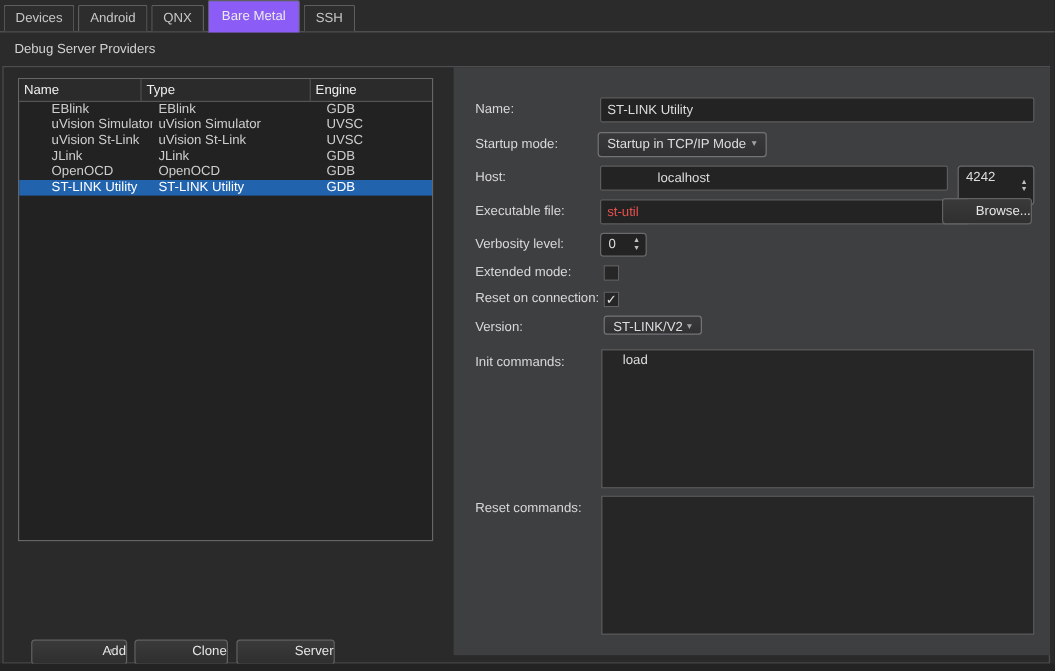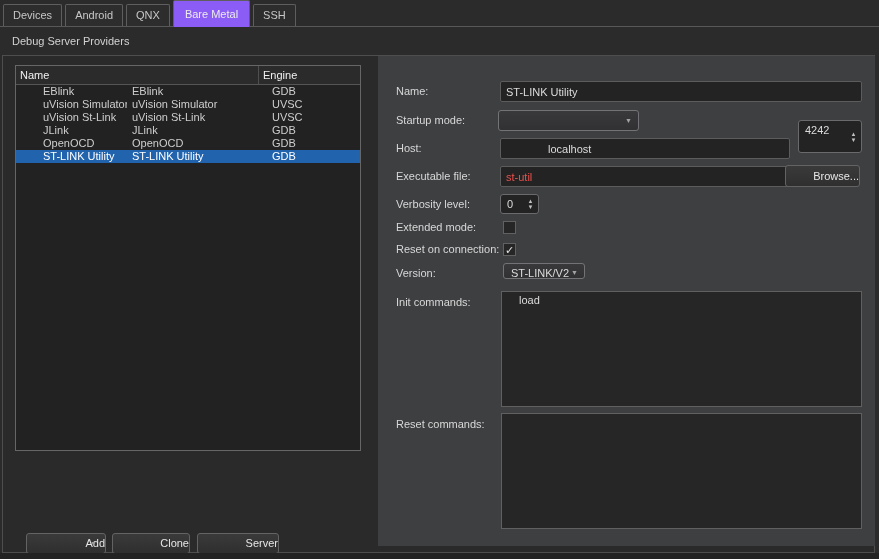--- a/index.html
+++ b/index.html
@@ -81,20 +81,21 @@
     <div class="tab"><span>SSH</span></div>
   </div>
 
   <div class="page-title">Debug Server Providers</div>
 
   <div class="content-frame">
 
     <div class="ptable">
       <div class="thead">
         <div class="th c0">Name</div>
+        <div class="th c1">Type</div>
         <div class="th c2">Engine</div>
       </div>
       <div class="tbody">
         <div class="trow">
           <span class="cell cname">EBlink</span>
           <span class="cell ctype">EBlink</span>
           <span class="cell cengine">GDB</span>
         </div>
         <div class="trow">
           <span class="cell cname">uVision Simulator</span>
@@ -137,26 +138,27 @@
       </div>
     </div>
 
     <div class="panel">
 
       <div class="flabel" style="top:25px;height:21px;line-height:21px;">Name:</div>
       <input class="tinput" style="left: 122px; top: 25px; width: 362px; height: 21px;" value="ST-LINK Utility">
 
       <div class="flabel" style="top:54px;height:21px;line-height:21px;">Startup mode:</div>
       <div class="combo" style="left:120px;top:54px;width:141px;height:21px;">
+        <span class="cb-text" style="line-height:19px;">Startup in TCP/IP Mode</span>
         <span class="cb-arrow" style="line-height:19px;">▼</span>
       </div>
 
       <div class="flabel" style="top:82px;height:21px;line-height:21px;">Host:</div>
       <input class="tinput" style="left: 122px; top: 82px; width: 290px; height: 21px; padding-left: 47px;" value="localhost">
-      <div class="spin" style="left:420px;top:64px;width:64px;height:33px;">
+      <div class="spin" style="left:420px;top:82px;width:64px;height:33px;">
         <span class="sp-val" style="line-height:19px;">4242</span>
         <span class="sp-btns">
           <span>▲</span>
           <span>▼</span>
         </span>
       </div>
 
       <div class="flabel" style="top:109px;height:22px;line-height:22px;">Executable file:</div>
       <input class="tinput" id="exec-input" style="left: 122px; top: 110px; width: 308px; height: 21px; color: rgb(232, 81, 77);" value="st-util">
       <div class="btn" style="position:absolute;left:407px;top:109px;width:75px;height:22px;line-height:20px;">

